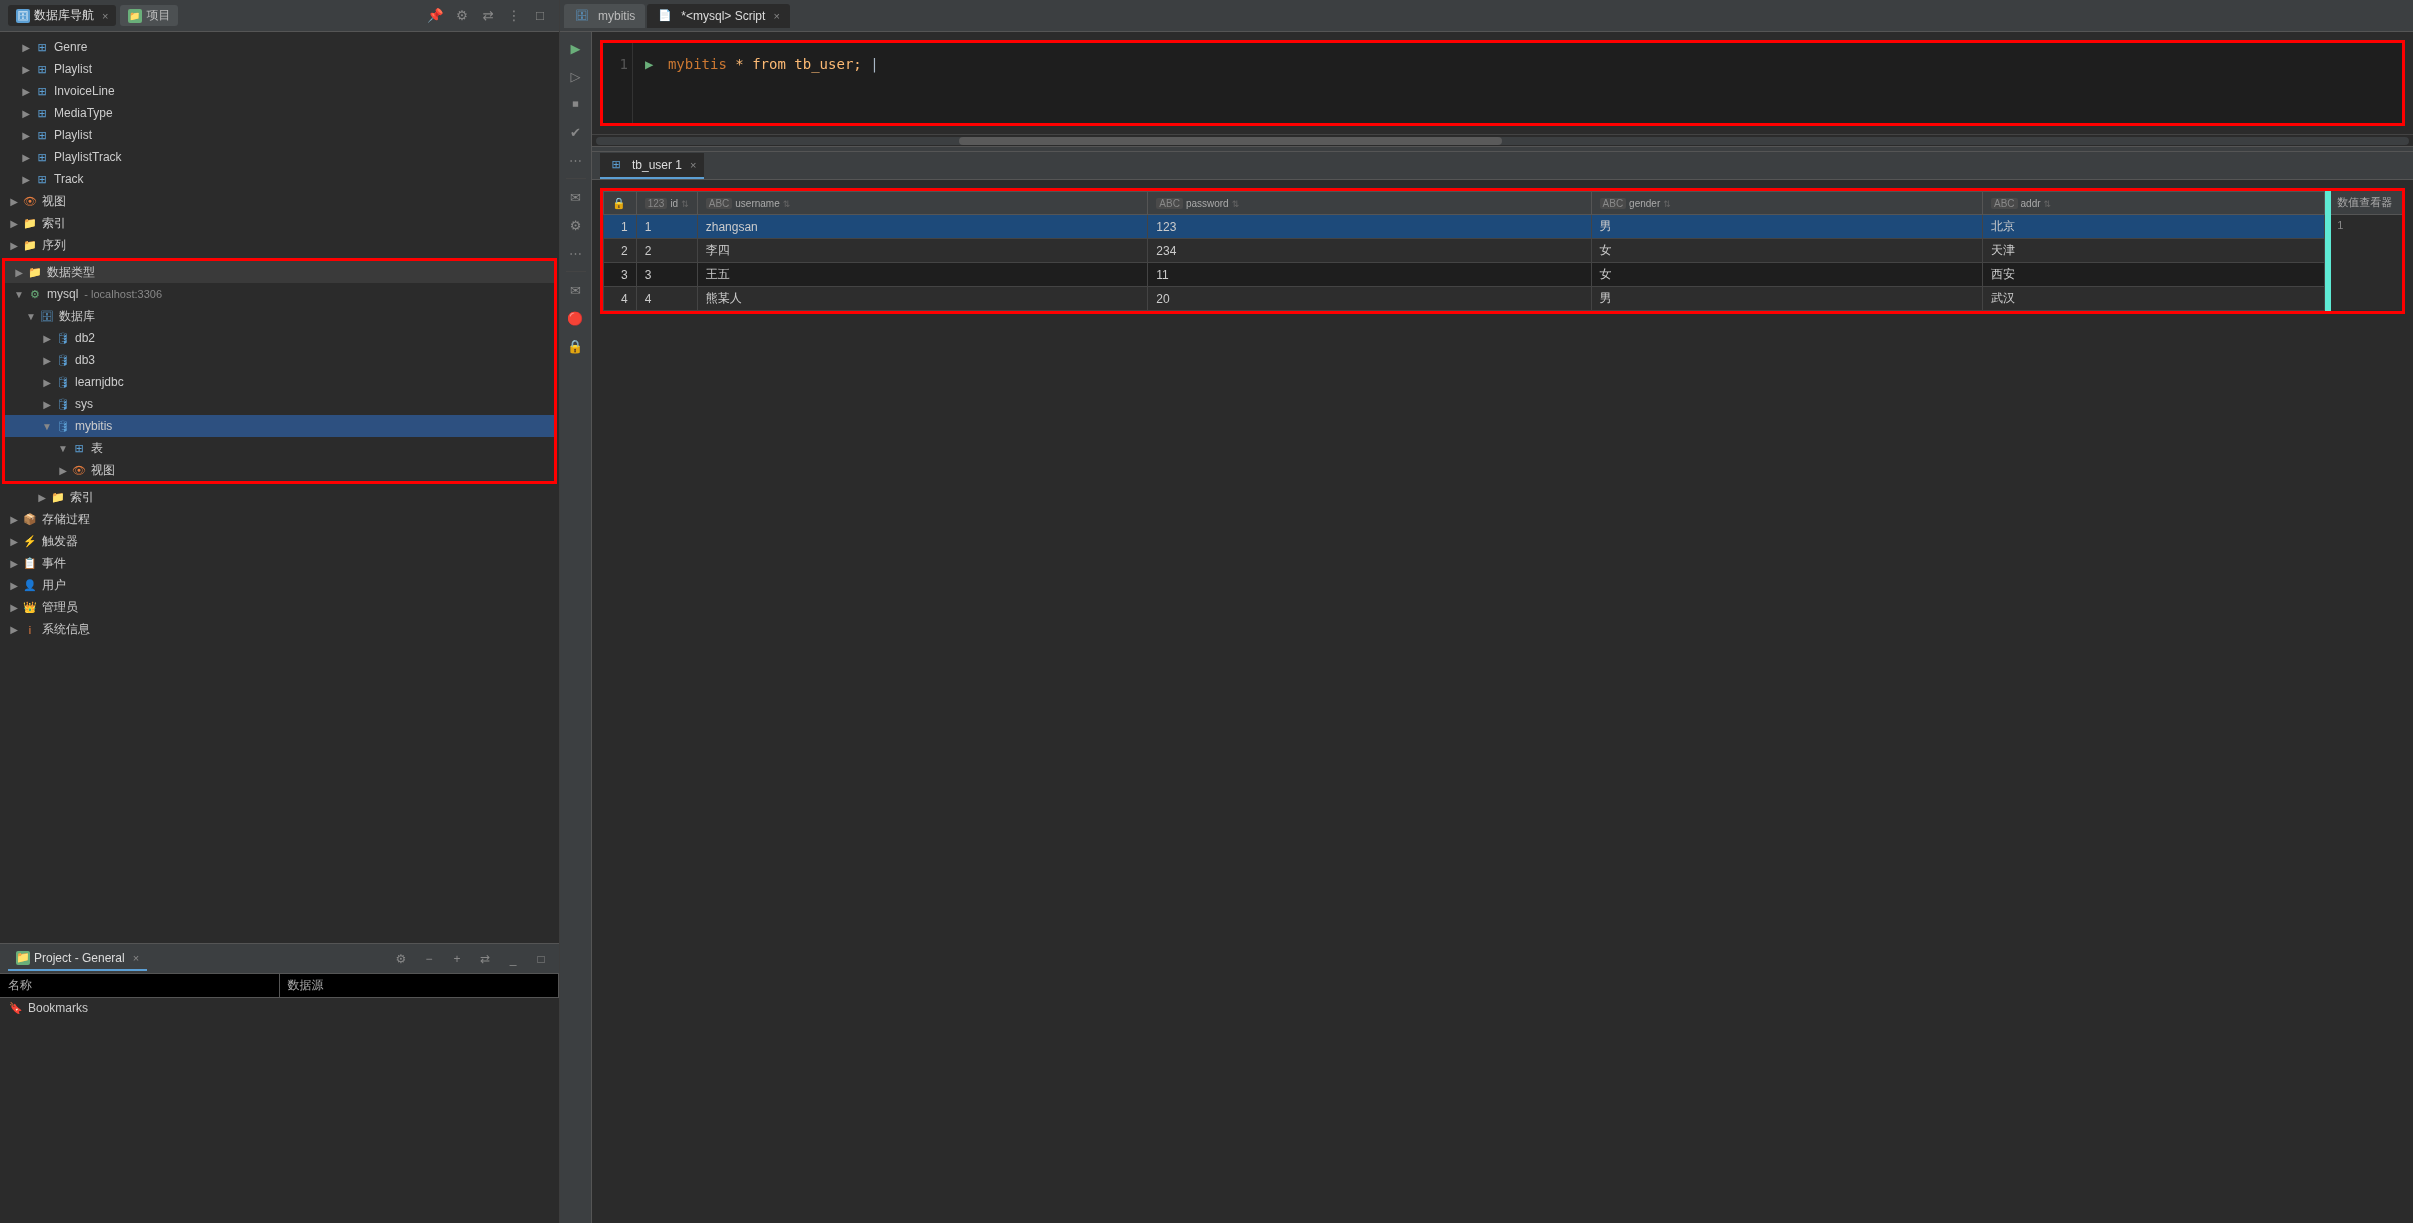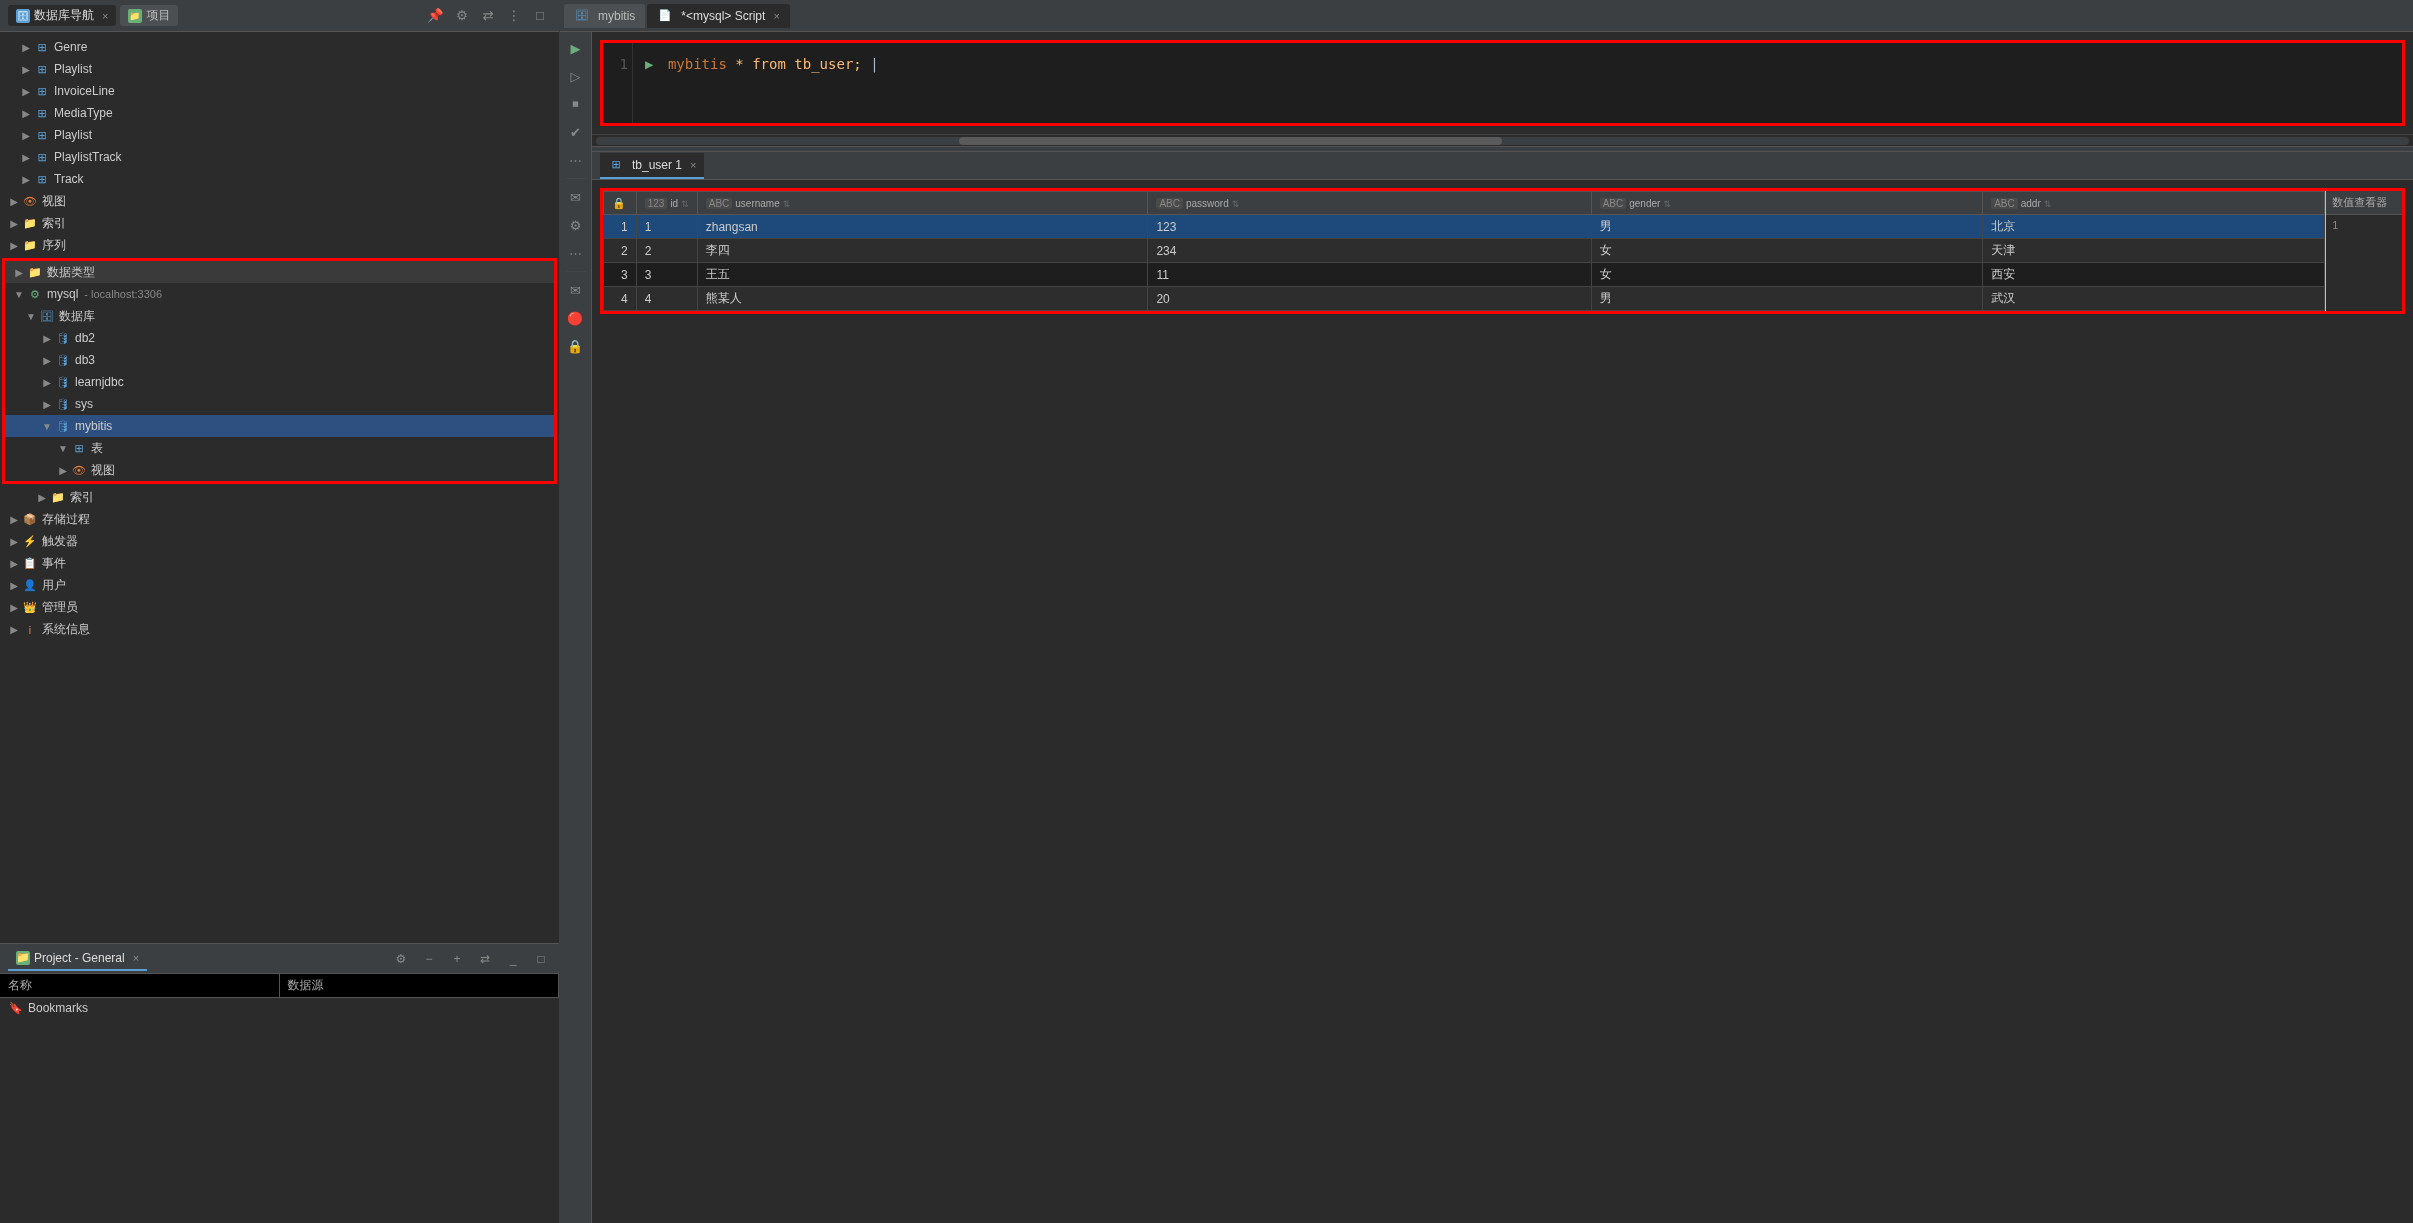--- a/index.html
+++ b/index.html
@@ -523,21 +523,21 @@
       height: 6px;
       background: #3c3f41;
       cursor: row-resize;
       border-top: 1px solid #555;
       border-bottom: 1px solid #555;
     }
 
     .value-viewer-panel {
       width: 80px;
       background: #2b2b2b;
-      border-left: 1px solid #5eead4;
+      border-left: 6px solid #5eead4;
       display: flex;
       flex-direction: column;
       font-size: 11px;
     }
 
     .value-viewer-header {
       background: #3c3f41;
       padding: 4px 6px;
       color: #aaa;
       border-bottom: 1px solid #555;

